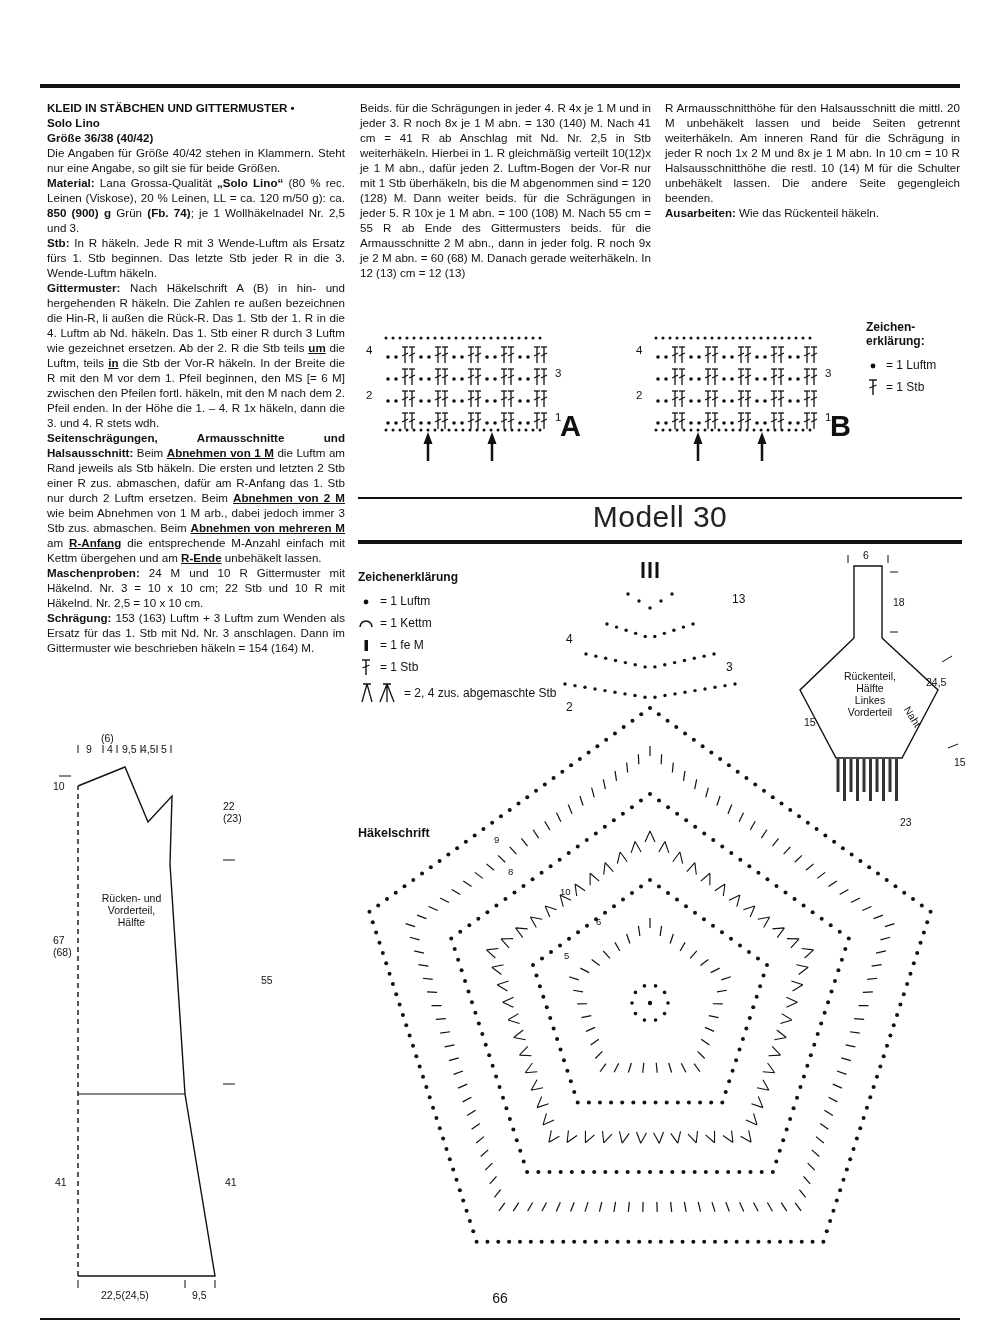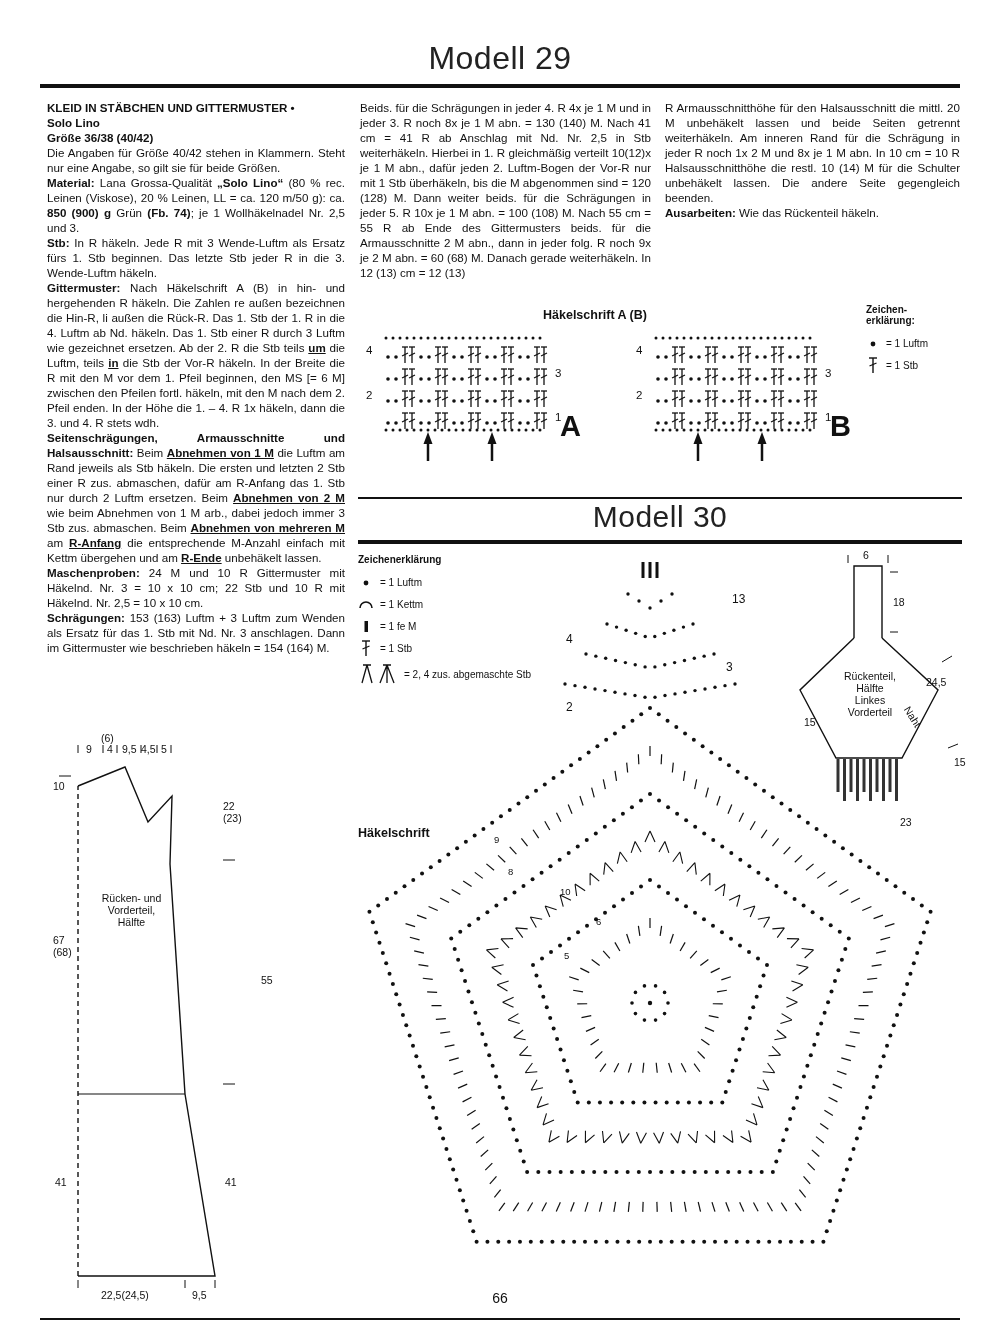--- a/index.html
+++ b/index.html
@@ -5,65 +5,63 @@
   html,body{margin:0;padding:0;background:#e8e8e8;}
   .page{position:relative;width:1000px;height:1333px;background:#fff;color:#111;
         font-family:"Liberation Sans",sans-serif;overflow:hidden;margin:0 auto;}
   .rule{position:absolute;background:#111;}
   .title{position:absolute;text-align:center;font-size:32px;font-weight:400;letter-spacing:.5px;color:#222;}
   .col{position:absolute;top:100px;font-size:11.6px;line-height:15px;text-align:justify;}
   .col p{margin:0;}
   .b{font-weight:bold;}
   .u{text-decoration:underline;font-weight:bold;}
   .chart-head{position:absolute;font-weight:bold;font-size:12.5px;text-align:center;}
-  .legend{position:absolute;font-size:10px;}
+  .legend{position:absolute;font-size:12px;margin-top:16px;}
   .legend .lt{font-weight:bold;white-space:pre-line;margin-bottom:6px;}
   .lrow{display:flex;align-items:center;gap:6px;height:22px;}
   .lrow svg{flex:0 0 auto;}
   .chartAB{position:absolute;width:200px;height:140px;}
   .rn{position:absolute;font-size:11.5px;}
   .chart-letter{position:absolute;font-size:29px;font-weight:bold;}
   .schem{position:absolute;}
   .schem .lab{position:absolute;font-size:10.5px;white-space:pre-line;line-height:12px;}
   .schem .lab.c{text-align:center;}
   .pnum{position:absolute;font-size:12px;font-weight:normal;}
   .pnum.sm{font-size:9.5px;font-weight:normal;}
   .naht{position:absolute;font-size:10.5px;transform:rotate(58deg);transform-origin:left top;}
   .pageno{position:absolute;left:0;right:0;text-align:center;font-size:14px;}
   svg line,svg path,svg circle{shape-rendering:geometricPrecision;}
 </style>
 </head>
 <body>
 
 <div class="page">
 
-  <h1 class="title" style="top:40px;left:0;right:0;margin:0;">Modell 29</h1>
   <div class="rule" style="top:84px;left:40px;width:920px;height:4px;"></div>
 
   <div class="col" style="left:47px;width:298px;">
     <p><span class="b">KLEID IN STÄBCHEN UND GITTERMUSTER •</span></p>
     <p><span class="b">Solo Lino</span></p>
     <p><span class="b">Größe 36/38 (40/42)</span></p>
     <p><span>Die Angaben für Größe 40/42 stehen in Klammern. Steht nur eine Angabe, so gilt sie für beide Größen.</span></p>
     <p><span class="b">Material:</span><span> Lana Grossa-Qualität </span><span class="b">„Solo Lino“</span><span> (80 % rec. Leinen (Viskose), 20 % Leinen, LL = ca. 120 m/50 g): ca. </span><span class="b">850 (900) g</span><span> Grün </span><span class="b">(Fb. 74)</span><span>; je 1 Wollhäkelnadel Nr. 2,5 und 3.</span></p>
     <p><span class="b">Stb:</span><span> In R häkeln. Jede R mit 3 Wende-Luftm als Ersatz fürs 1. Stb beginnen. Das letzte Stb jeder R in die 3. Wende-Luftm häkeln.</span></p>
     <p><span class="b">Gittermuster:</span><span> Nach Häkelschrift A (B) in hin- und hergehenden R häkeln. Die Zahlen re außen bezeichnen die Hin-R, li außen die Rück-R. Das 1. Stb der 1. R in die 4. Luftm ab Nd. häkeln. Das 1. Stb einer R durch 3 Luftm wie gezeichnet ersetzen. Ab der 2. R die Stb teils </span><span class="u">um</span><span> die Luftm, teils </span><span class="u">in</span><span> die Stb der Vor-R häkeln. In der Breite die R mit den M vor dem 1. Pfeil beginnen, den MS [= 6 M] zwischen den Pfeilen fortl. häkeln, mit den M nach dem 2. Pfeil enden. In der Höhe die 1. – 4. R 1x häkeln, dann die 3. und 4. R stets wdh.</span></p>
     <p><span class="b">Seitenschrägungen, Armausschnitte und Halsausschnitt:</span><span> Beim </span><span class="u">Abnehmen von 1 M</span><span> die Luftm am Rand jeweils als Stb häkeln. Die ersten und letzten 2 Stb einer R zus. abmaschen, dafür am R-Anfang das 1. Stb nur durch 2 Luftm ersetzen. Beim </span><span class="u">Abnehmen von 2 M</span><span> wie beim Abnehmen von 1 M arb., dabei jedoch immer 3 Stb zus. abmaschen. Beim </span><span class="u">Abnehmen von mehreren M</span><span> am </span><span class="u">R-Anfang</span><span> die entsprechende M-Anzahl einfach mit Kettm übergehen und am </span><span class="u">R-Ende</span><span> unbehäkelt lassen.</span></p>
     <p><span class="b">Maschenproben:</span><span> 24 M und 10 R Gittermuster mit Häkelnd. Nr. 3 = 10 x 10 cm; 22 Stb und 10 R mit Häkelnd. Nr. 2,5 = 10 x 10 cm.</span></p>
-    <p><span class="b">Schrägungen:</span><span> 153 (163) Luftm + 3 Luftm zum Wenden als Ersatz für das 1. Stb mit Nd. Nr. 3 anschlagen. Dann im Gittermuster wie beschrieben häkeln = 154 (164) M.</span></p>
+    <p><span class="b">Schrägung:</span><span> 153 (163) Luftm + 3 Luftm zum Wenden als Ersatz für das 1. Stb mit Nd. Nr. 3 anschlagen. Dann im Gittermuster wie beschrieben häkeln = 154 (164) M.</span></p>
   </div>
   <div class="col" style="left:360px;width:291px;">
     <p><span>Beids. für die Schrägungen in jeder 4. R 4x je 1 M und in jeder 3. R noch 8x je 1 M abn. = 130 (140) M. Nach 41 cm = 41 R ab Anschlag mit Nd. Nr. 2,5 in Stb weiterhäkeln. Hierbei in 1. R gleichmäßig verteilt 10(12)x je 1 M abn., dafür jeden 2. Luftm-Bogen der Vor-R nur mit 1 Stb überhäkeln, bis die M abgenommen sind = 120 (128) M. Dann weiter beids. für die Schrägungen in jeder 5. R 10x je 1 M abn. = 100 (108) M. Nach 55 cm = 55 R ab Ende des Gittermusters beids. für die Armausschnitte 2 M abn., dann in jeder folg. R noch 9x je 2 M abn. = 60 (68) M. Danach gerade weiterhäkeln. In 12 (13) cm = 12 (13)</span></p>
   </div>
   <div class="col" style="left:665px;width:295px;">
     <p><span>R Armausschnitthöhe für den Halsausschnitt die mittl. 20 M unbehäkelt lassen und beide Seiten getrennt weiterhäkeln. Am inneren Rand für die Schrägung in jeder R noch 1x 2 M und 8x je 1 M abn. In 10 cm = 10 R Halsausschnitthöhe die restl. 10 (14) M für die Schulter unbehäkelt lassen. Die andere Seite gegengleich beenden.</span></p>
     <p><span class="b">Ausarbeiten:</span><span> Wie das Rückenteil häkeln.</span></p>
   </div>
 
-  <div class="chart-head" style="left:360px;top:308px;width:470px;">Häkelschrift A (B)</div>
 
   <div class="legend" style="left:866px;top:304px;width:95px;">
     <div class="lt" style="white-space: pre-line;">Zeichen-
 erklärung:</div>
     <div class="lrow">
       <svg width="14" height="14">
           <circle cx="7" cy="8" r="2.4" fill="#111"></circle>
         </svg>
       <span>= 1 Luftm</span>
     </div>

